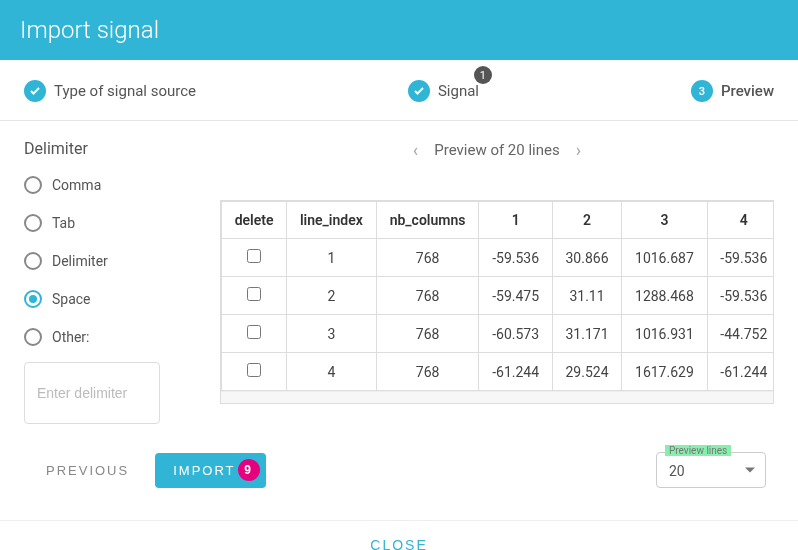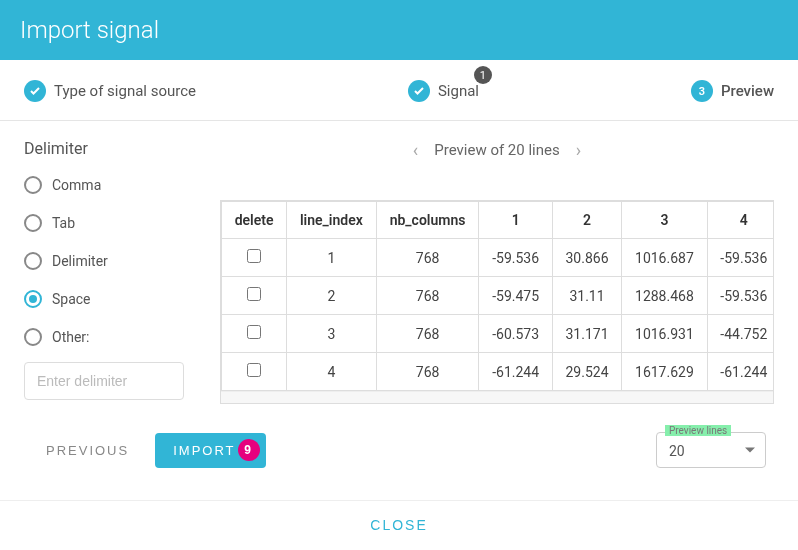--- a/index.html
+++ b/index.html
@@ -17,21 +17,21 @@
     .content { display: flex; padding: 18px 24px 6px; gap: 0; }
     .left { width: 196px; flex-shrink: 0; padding-right: 10px; }
     .left-title { font-size: 16px; color: #555; margin-bottom: 18px; }
     .radio-group { display: flex; flex-direction: column; gap: 20px; }
     .radio-item { display: flex; align-items: center; gap: 10px; cursor: pointer; }
     .radio-outer { width: 18px; height: 18px; border-radius: 50%; border: 2px solid #888; display: flex; align-items: center; justify-content: center; flex-shrink: 0; }
     .radio-outer.selected { border-color: #31b5d6; }
     .radio-inner { width: 8px; height: 8px; border-radius: 50%; background: #31b5d6; display: none; }
     .radio-outer.selected .radio-inner { display: block; }
     .radio-label { color: #555; font-size: 14px; }
-    .delim-input { margin-top: 16px; width: 160px; padding: 10px 12px; border: 1px solid #ddd; border-radius: 4px; font-size: 14px; color: #999; }
+    .delim-input { margin-top: 16px; width: 136px; padding: 22px 12px; border: 1px solid #ddd; border-radius: 4px; font-size: 14px; color: #999; }
     .delim-input::placeholder { color: #bbb; }
     .right { flex: 1; min-width: 0; }
     .preview-title { display: flex; align-items: center; justify-content: center; gap: 16px; margin-bottom: 18px; color: #666; font-size: 15px; }
     .chev { font-size: 18px; color: #aaa; cursor: pointer; user-select: none; }
     .table-scroll { overflow-x: auto; border: 1px solid #ddd; max-width: 560px; margin-top: 40px; }
     table { border-collapse: collapse; min-width: 560px; }
     th, td { border: 1px solid #ddd; text-align: center; padding: 10px 12px; white-space: nowrap; font-size: 14px; color: #444; }
     th { font-weight: 600; color: #333; }
     td.chk input { width: 14px; height: 14px; cursor: pointer; }
     .scrollbar-fake { height: 12px; background: #f7f7f7; border-top: 1px solid #eee; }

